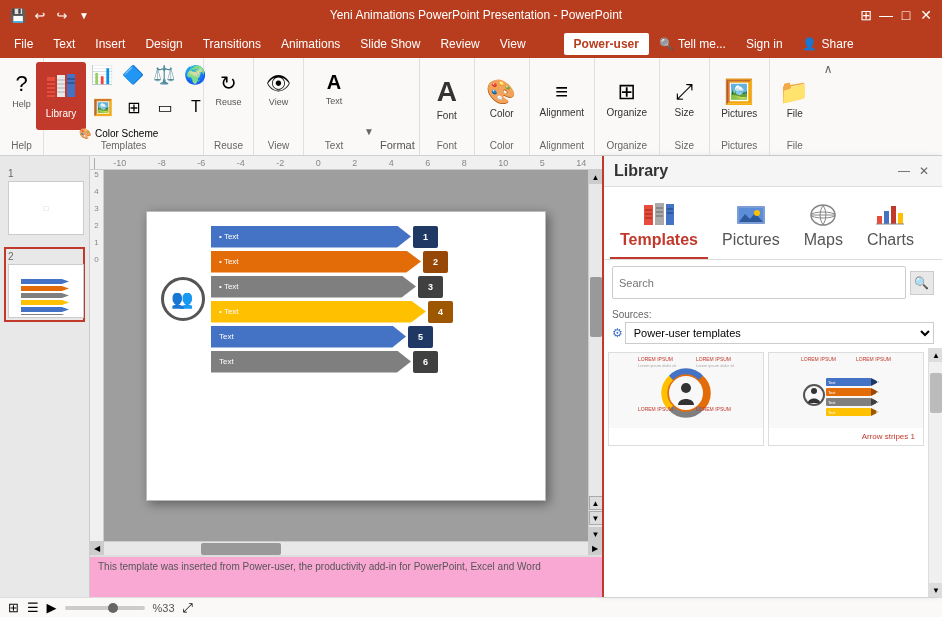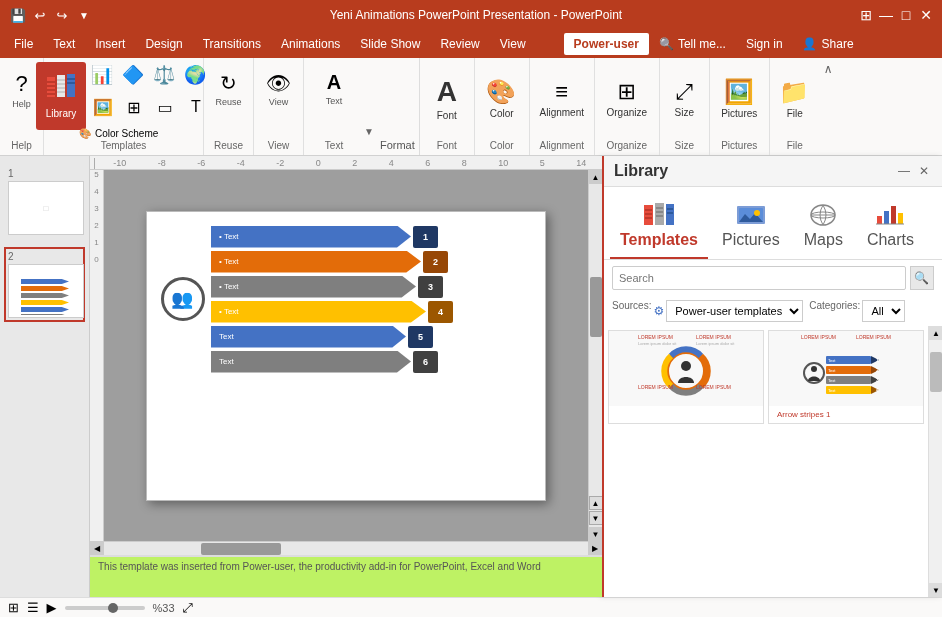--- a/index.html
+++ b/index.html
@@ -73,26 +73,26 @@
     
     .library-tabs { display: flex; padding: 8px 6px 0; gap: 4px; border-bottom: 1px solid #ddd; }
     .lib-tab { display: flex; flex-direction: column; align-items: center; padding: 6px 10px 8px; cursor: pointer; border-bottom: 2px solid transparent; gap: 2px; }
     .lib-tab.active { border-bottom-color: #c0392b; }
     .lib-tab-icon { width: 32px; height: 28px; display: flex; align-items: center; justify-content: center; }
     .lib-tab-label { font-size: 16px; color: #555; }
     .lib-tab.active .lib-tab-label { color: #c0392b; font-weight: 600; }
 
     
     .library-search { padding: 6px 8px; display: flex; align-items: center; gap: 4px; }
-    .lib-search-input { flex: 1; height: 24px; border: 1px solid #ccc; padding: 0 6px; font-size: 11px; border-radius: 2px; }
+    .lib-search-input { flex: 1; height: 33px; border: 1px solid #ccc; padding: 0 6px; font-size: 11px; border-radius: 2px; }
     .lib-search-btn { width: 24px; height: 24px; background: #e8e8e8; border: 1px solid #ccc; cursor: pointer; display: flex; align-items: center; justify-content: center; font-size: 12px; }
 
     
     .lib-filters { display: flex; gap: 6px; padding: 4px 8px; }
-    .lib-filter-group { display: flex; flex-direction: row; gap: 2px; flex: 1; }
+    .lib-filter-group { display: flex; flex-direction: column; gap: 2px; flex: 1; }
     .lib-filter-label { font-size: 10px; color: #666; }
     .lib-filter-select { height: 22px; border: 1px solid #ccc; font-size: 11px; padding: 0 4px; background: white; cursor: pointer; }
 
     
     .statusbar {
       height: 20px; background: #faf9f8; border-top: 1px solid #ddd; display: flex; align-items: center; padding: 0 8px; font-size: 11px; color: #555; justify-content: space-between;
     }
     .statusbar-left { display: flex; align-items: center; gap: 10px; }
     .statusbar-right { display: flex; align-items: center; gap: 8px; }
     .zoom-slider { width: 80px; height: 4px; background: #ccc; border-radius: 2px; position: relative; cursor: pointer; }
@@ -469,21 +469,21 @@
     </div>
 
     <div class="h-scroll">
       <div class="h-scroll-btn">◀</div>
       <div class="h-scroll-track">
         <div class="h-scroll-thumb"></div>
       </div>
       <div class="h-scroll-btn">▶</div>
     </div>
 
-    <div style="height:42px; background:#bef264; border-top:2px solid #ddd; padding:4px 8px; font-size:10px; color:#555; overflow:hidden; position:relative;">
+    <div style="height:42px; background:#f9a8d4; border-top:2px solid #ddd; padding:4px 8px; font-size:10px; color:#555; overflow:hidden; position:relative;">
       <span>This template was inserted from Power-user, the productivity add-in for PowerPoint, Excel and Word</span>
     </div>
   </div>
 
   <div class="library-panel">
 
     <div class="library-header">
       <span class="library-title">Library</span>
       <div class="library-header-btns">
         <button class="lib-header-btn">—</button>
@@ -559,26 +559,20 @@
 
     <div class="lib-filters">
       <div class="lib-filter-group">
         <span class="lib-filter-label">Sources:</span>
         <div style="display:flex; align-items:center; gap:2px;">
           <span style="font-size:12px; color:#4472C4;">⚙</span>
           <select class="lib-filter-select" style="flex:1;">
             <option>Power-user templates</option>
           </select>
         </div>
-      </div>
-      <div class="lib-filter-group">
-        <span class="lib-filter-label">Categories:</span>
-        <select class="lib-filter-select">
-          <option>All</option>
-        </select>
       </div>
     </div>
 
     <div style="flex:1; overflow:hidden; display:flex; position:relative;">
       <div style="flex:1; overflow-y:auto; padding:4px; display:grid; grid-template-columns:1fr 1fr; gap:4px; align-content:start;">
 
         <div class="lib-card" style="border:1px solid #ddd; cursor:pointer;">
           <div class="lib-card-top">
 
             <svg width="100" height="75" viewBox="0 0 100 75">
@@ -625,21 +619,21 @@
               <rect x="30" y="45" width="45" height="8" fill="#7F7F7F" rx="1"></rect>
               <polygon points="75,45 83,49 75,53" fill="#404040"></polygon>
               <text x="32" y="51" font-size="4" fill="white">Text</text>
               <text x="80" y="51" font-size="5" fill="white" font-weight="bold">3</text>
               <rect x="30" y="55" width="45" height="8" fill="#FFC000" rx="1"></rect>
               <polygon points="75,55 83,59 75,63" fill="#9C5700"></polygon>
               <text x="32" y="61" font-size="4" fill="white">Text</text>
               <text x="80" y="61" font-size="5" fill="white" font-weight="bold">4</text>
             </svg>
           </div>
-          <div style="padding:2px 4px;">
+          <div style="padding:2px 4px;text-align:right;">
             <div class="lib-card-caption">Arrow stripes 1</div>
           </div>
         </div>
 
       </div>
 
       <div style="width:14px; display:flex; flex-direction:column; border-left:1px solid #ddd;">
         <button class="lib-scroll-btn">▲</button>
         <div style="flex:1; background:#f0f0f0; position:relative;">
           <div style="position:absolute; top:5%; left:1px; width:12px; height:40px; background:#bbb; border-radius:2px;"></div>

